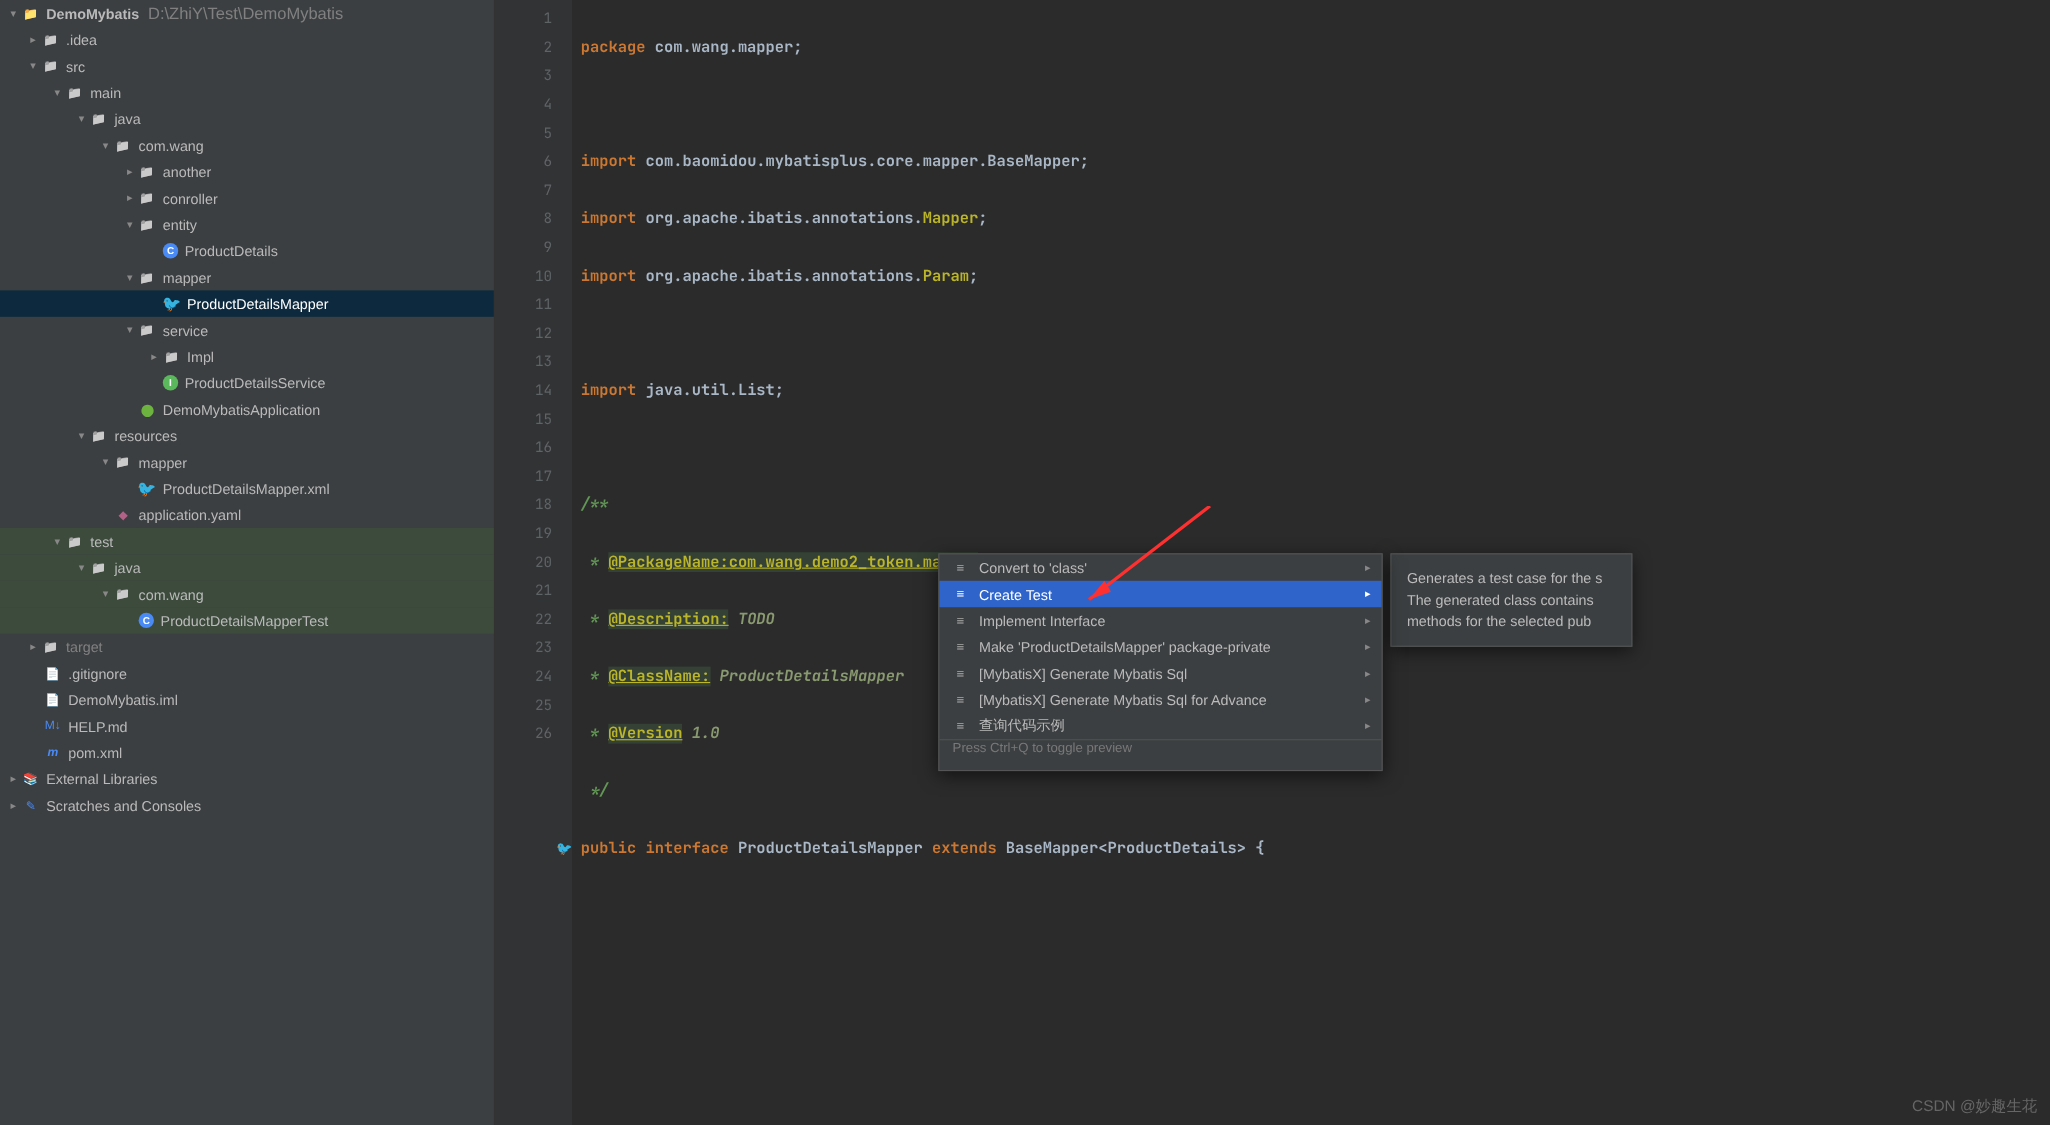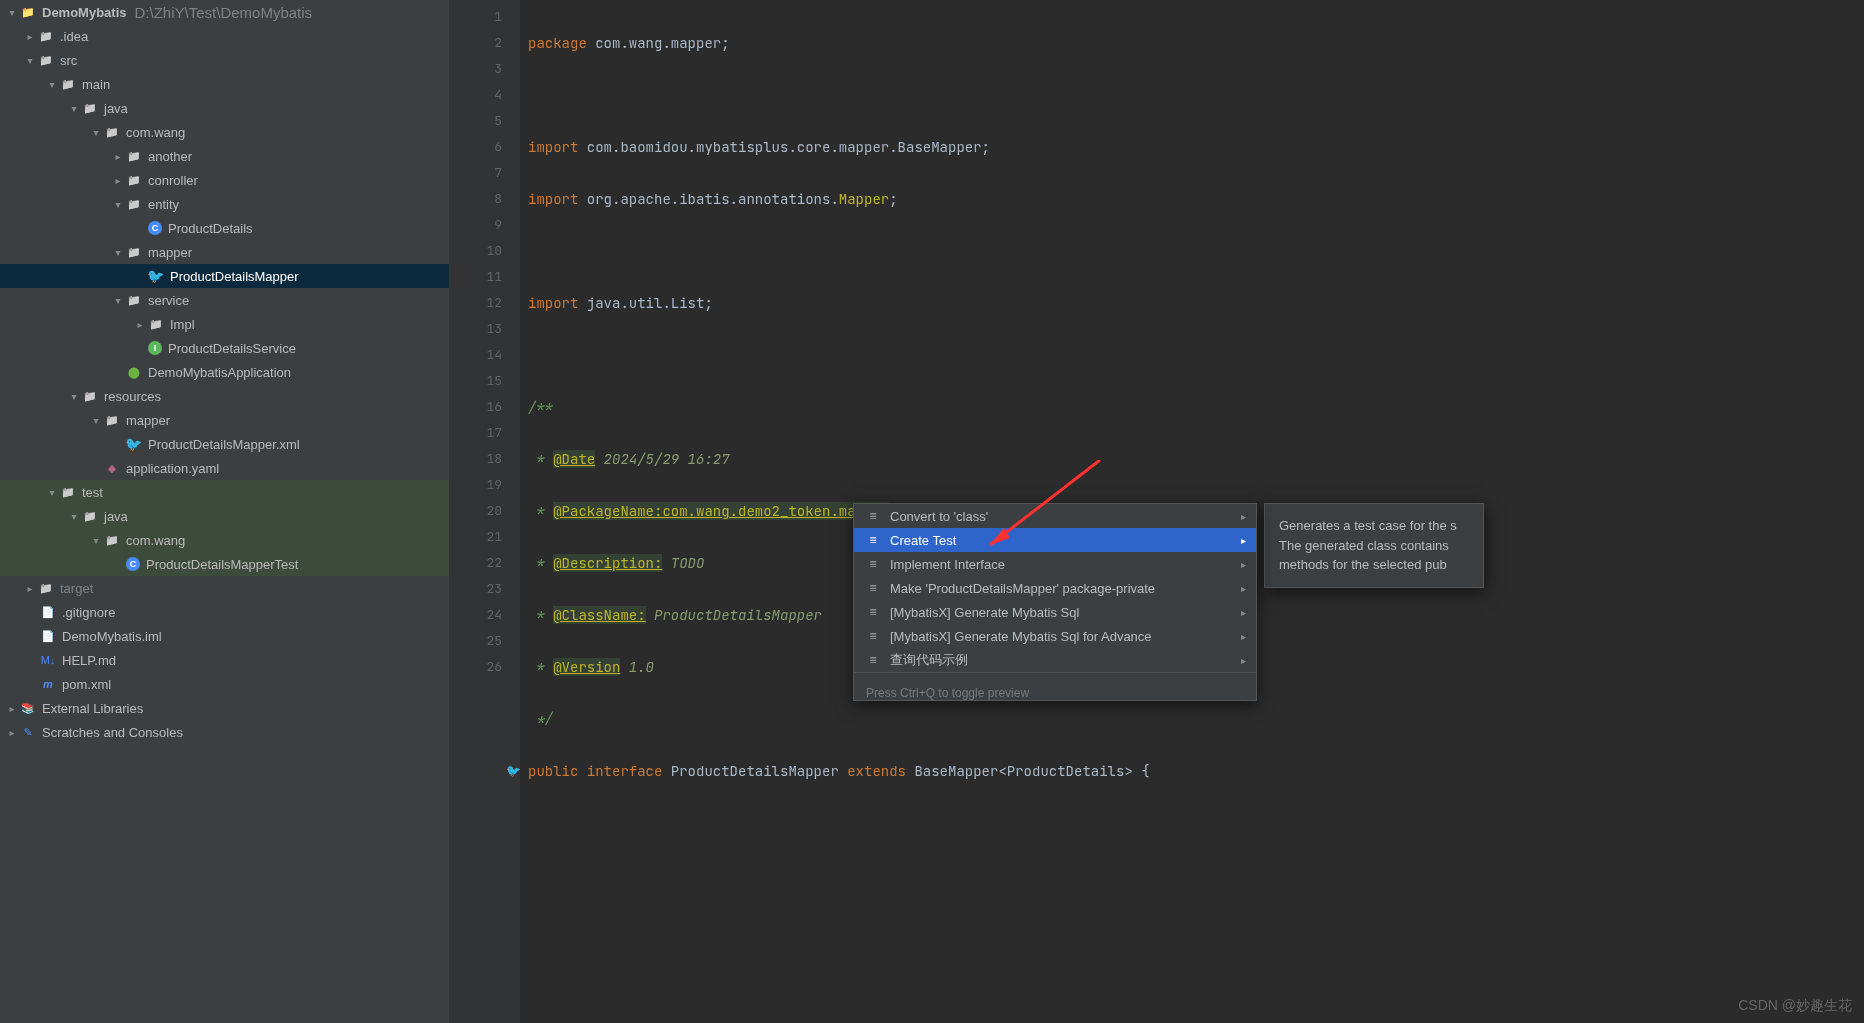--- a/index.html
+++ b/index.html
@@ -92,20 +92,21 @@
 }
 .code {
   flex: 1;
   font-family: "JetBrains Mono", "Consolas", monospace;
   font-size: 14px;
   line-height: 26px;
   padding-top: 4px;
   padding-left: 8px;
   white-space: pre;
   position: relative;
+  font-weight: bold;
 }
 .kw { color: #cc7832; }
 .pkg { color: #a9b7c6; }
 .ann { color: #bbb529; }
 .ann-hl { background: #344134; color: #bbb529; text-decoration: underline; }
 .doc { color: #629755; font-style: italic; }
 .doc-em { color: #8a9a70; font-style: italic; }
 .type { color: #a9b7c6; }
 .usages {
   color: #787878;
@@ -147,21 +148,21 @@
   font-size: 12px;
   text-align: center;
 }
 .menu-item.selected .m-icon { color: #fff; }
 .menu-item .m-arrow { margin-left: auto; color: #888; font-size: 10px; }
 .menu-item.selected .m-arrow { color: #fff; }
 .menu-footer {
   border-top: 1px solid #515151;
   height: 28px;
   display: flex;
-  align-items: flex-end;
+  align-items: flex-start;
   padding: 0 12px;
   color: #787878;
   font-size: 12px;
 }
 .tooltip {
   position: absolute;
   left: 1264px;
   top: 503px;
   width: 220px;
   background: #3c3f41;
@@ -380,25 +381,25 @@
         <div>23</div>
         <div>24</div>
         <div>25</div>
         <div>26</div>
     </div>
     <div class="code">
 <div><span class="kw">package </span><span class="pkg">com.wang.mapper;</span></div>
 <div>&nbsp;</div>
 <div><span class="kw">import </span><span class="pkg">com.baomidou.mybatisplus.core.mapper.BaseMapper;</span></div>
 <div><span class="kw">import </span><span class="pkg">org.apache.ibatis.annotations.</span><span class="ann">Mapper</span><span class="pkg">;</span></div>
+<div><span class="kw">import </span><span class="pkg">org.apache.ibatis.annotations.</span><span class="ann">Param</span><span class="pkg">;</span></div>
 <div>&nbsp;</div>
 <div><span class="kw">import </span><span class="pkg">java.util.List;</span></div>
 <div>&nbsp;</div>
 <div><span class="doc">/**</span></div>
-<div><span class="doc"> * </span><span class="ann-hl">@Date</span><span class="doc-em"> 2024/5/29 16:27</span></div>
 <div><span class="doc"> * </span><span class="ann-hl">@PackageName:com.wang.demo2_token.mapper</span></div>
 <div><span class="doc"> * </span><span class="ann-hl">@Description:</span><span class="doc-em"> TODO</span></div>
 <div><span class="doc"> * </span><span class="ann-hl">@ClassName:</span><span class="doc-em"> ProductDetailsMapper</span></div>
 <div><span class="doc"> * </span><span class="ann-hl">@Version</span><span class="doc-em"> 1.0</span></div>
 <div><span class="doc"> */</span></div>
 <div style="position:relative"><span class="gutter-icon">🐦</span><span class="kw">public </span><span class="kw">interface </span><span class="type">ProductDetailsMapper </span><span class="kw">extends </span><span class="type">BaseMapper</span><span class="type">&lt;ProductDetails&gt; {</span></div>
 <div>&nbsp;</div>
 
 
 

